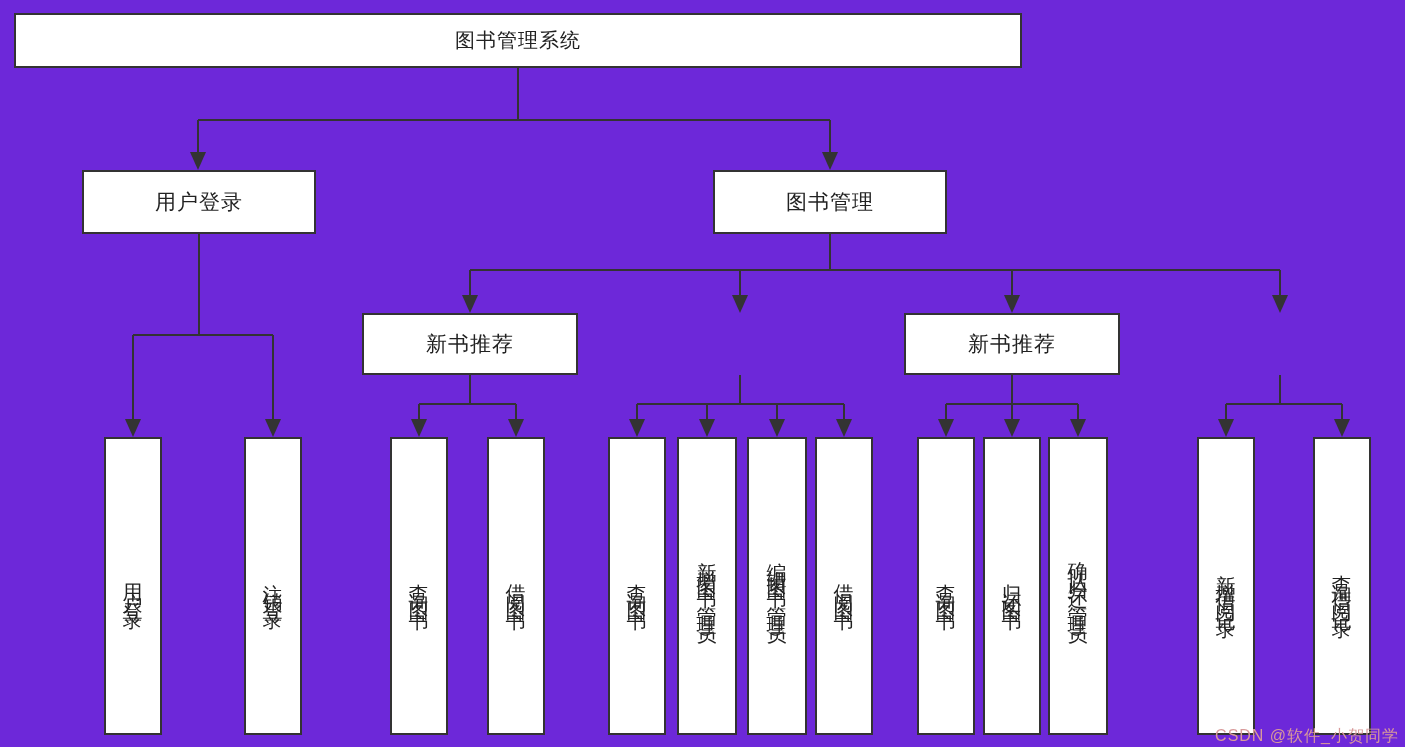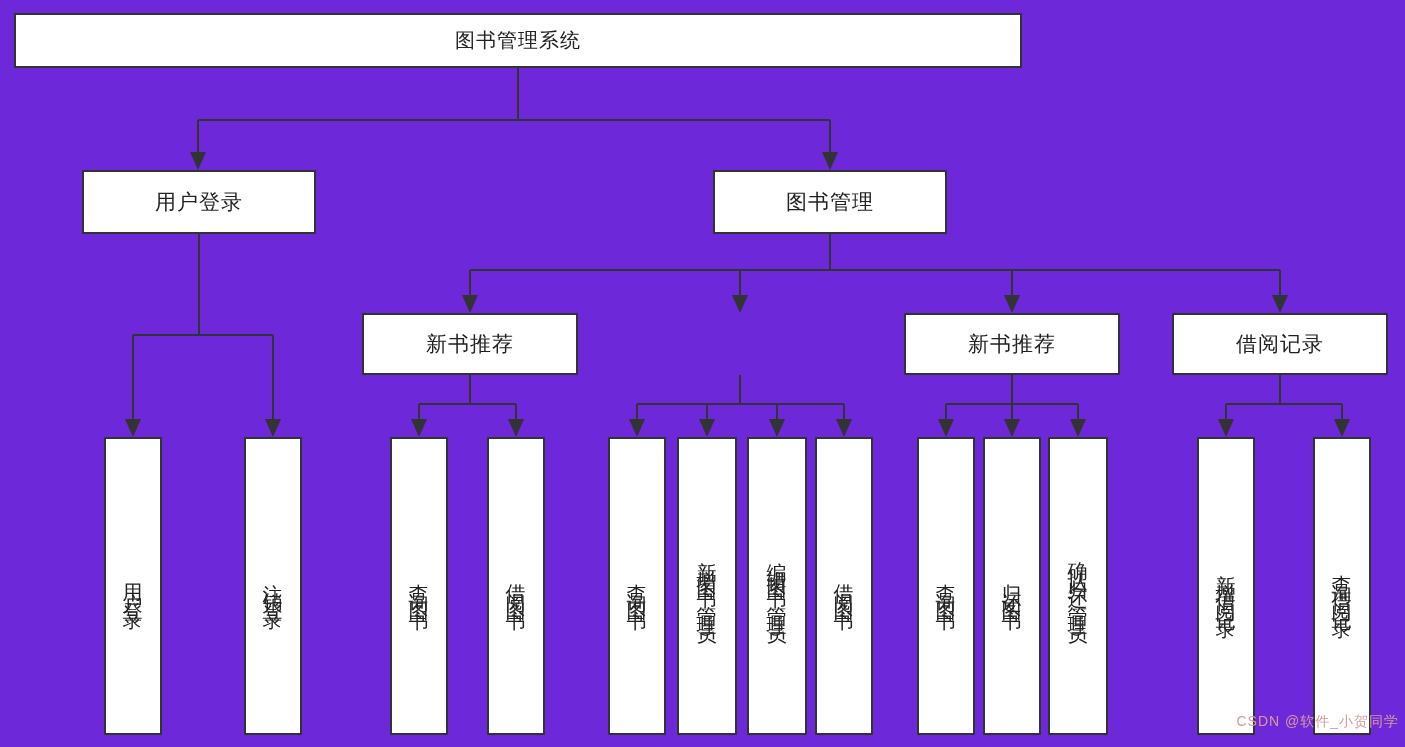--- a/index.html
+++ b/index.html
@@ -40,23 +40,23 @@
     writing-mode: vertical-rl;
     text-orientation: upright;
     letter-spacing: 9px;
     line-height: 1;
     white-space: nowrap;
   }
   .hlabel { white-space: nowrap; }
   #watermark {
     position: absolute;
     right: 6px;
-    bottom: 16px;
+    bottom: 0;
     z-index: 2;
-    font-size: 14px;
+    font-size: 16px;
     color: #d89a9a;
     letter-spacing: 1px;
     white-space: nowrap;
   }
 </style>
 </head>
 <body>
 
 <div id="canvas">
 
@@ -139,23 +139,20 @@
   <div class="node lvl" style="left:362px;top:313px;width:216px;height:62px">
     <span class="hlabel">新书推荐</span>
   </div>
 
   <div class="node lvl" style="left:713px;top:170px;width:234px;height:64px">
     <span class="hlabel">图书管理</span>
   </div>
   <div class="node lvl" style="left:904px;top:313px;width:216px;height:62px">
     <span class="hlabel">新书推荐</span>
   </div>
-  <div class="node lvl" style="left:1172px;top:313px;width:216px;height:62px">
-    <span class="hlabel">借阅记录</span>
-  </div>
 
   <div class="node leaf" style="left:104px;top:437px;width:58px;height:298px">
     <span class="vtext">用户登录</span>
   </div>
   <div class="node leaf" style="left:244px;top:437px;width:58px;height:298px">
     <span class="vtext">注销登录</span>
   </div>
 
   <div class="node leaf" style="left:390px;top:437px;width:58px;height:298px">
     <span class="vtext">查询图书</span>

